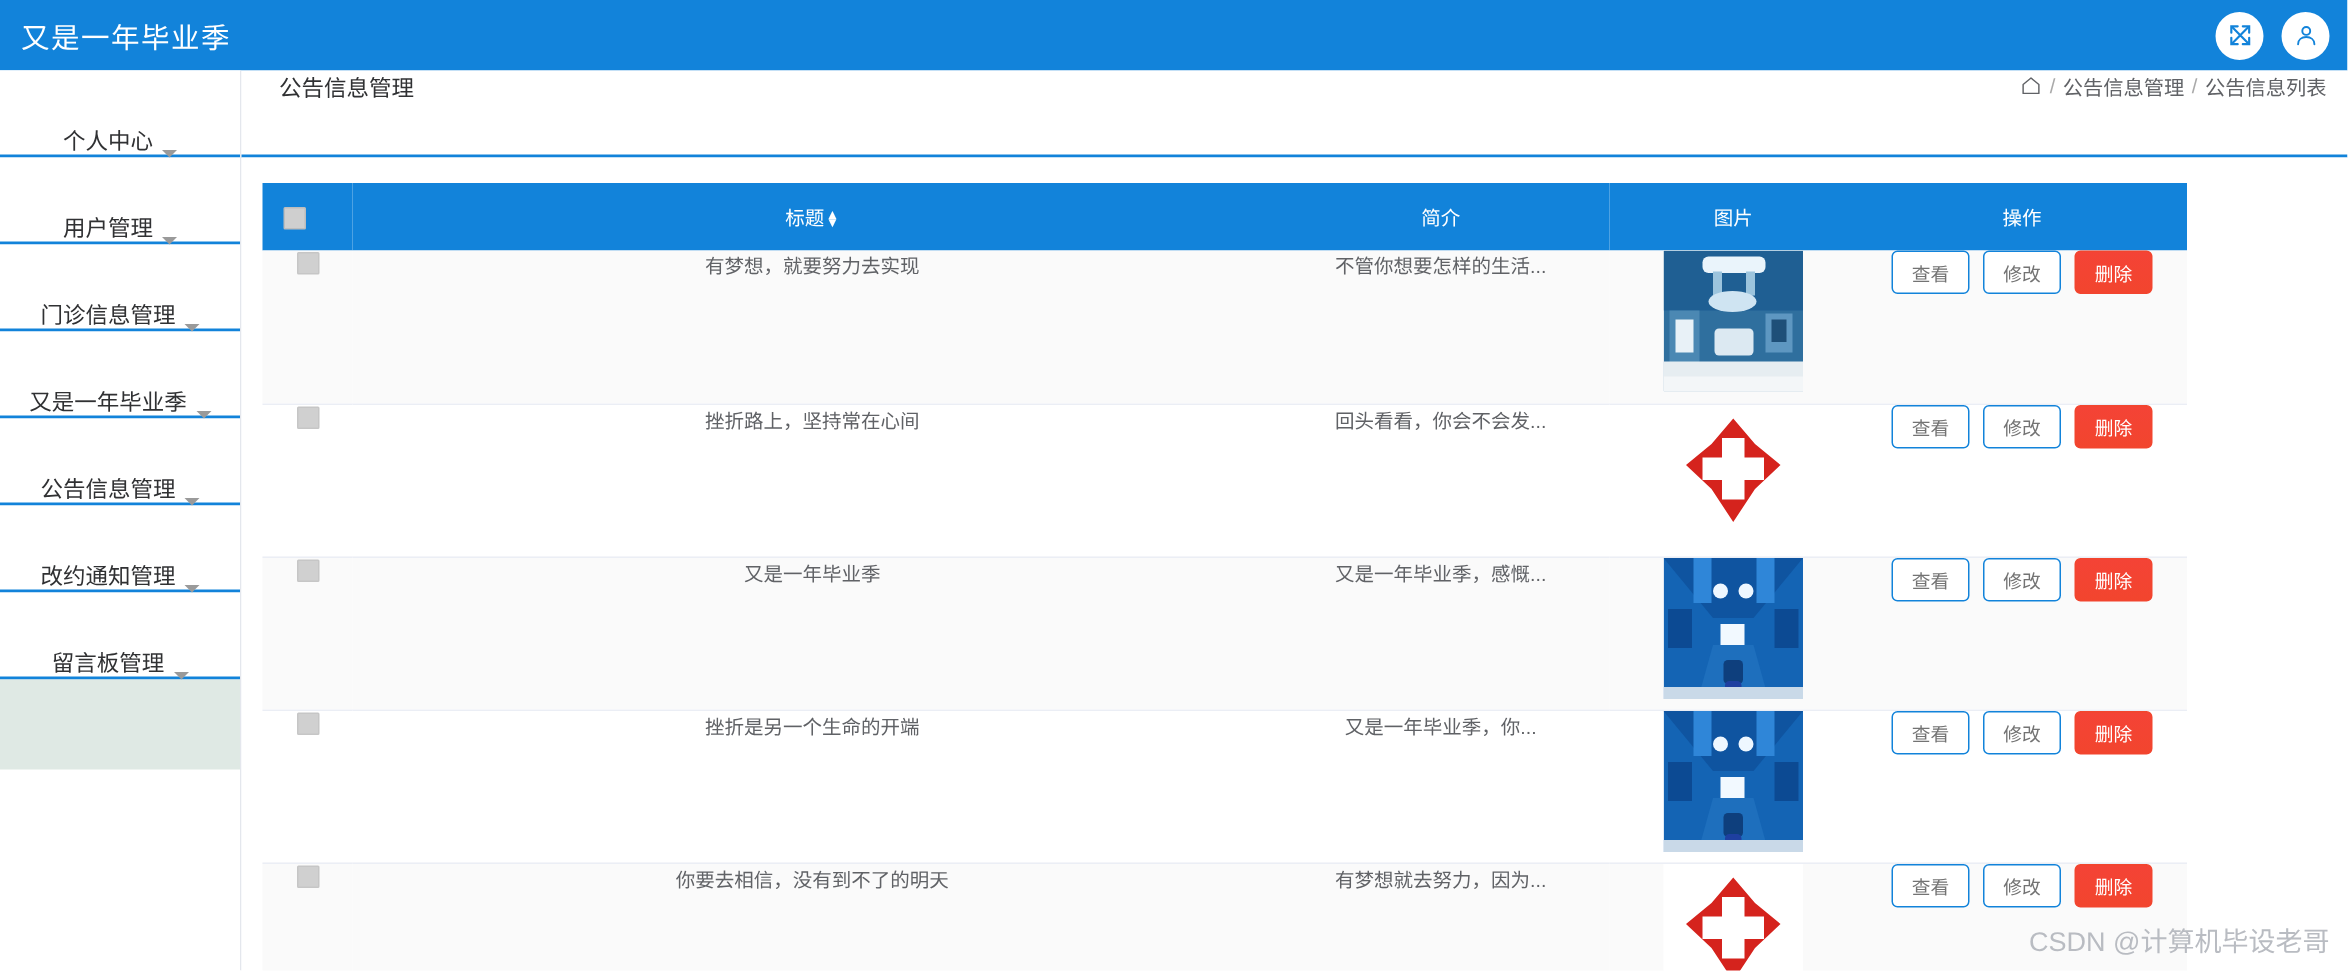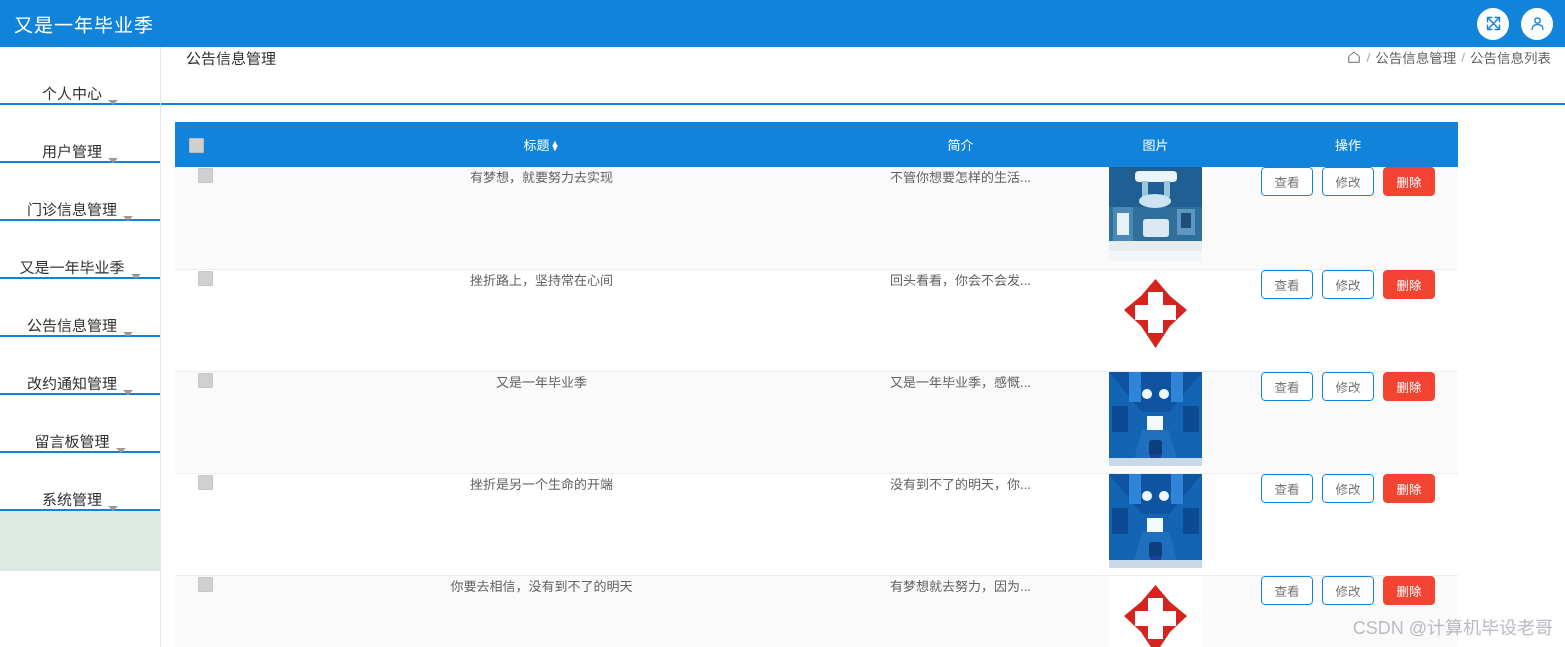--- a/index.html
+++ b/index.html
@@ -255,24 +255,20 @@
     <div class="side-item">
       <span>公告信息管理</span>
       <span class="caret"></span>
     </div>
     <div class="side-item">
       <span>改约通知管理</span>
       <span class="caret"></span>
     </div>
     <div class="side-item">
       <span>留言板管理</span>
-      <span class="caret"></span>
-    </div>
-    <div class="side-item">
-      <span>系统管理</span>
       <span class="caret"></span>
     </div>
     <div class="side-filler"></div>
   </div>
 
   <div class="content-header">
     <div class="page-title">公告信息管理</div>
     <div class="breadcrumb">
       <span>
         <svg class="home-ico" width="14" height="14" viewBox="0 0 16 16" fill="none" stroke="#606266" stroke-width="1.1" stroke-linejoin="round">
@@ -408,21 +404,21 @@
                 <span class="btn danger">删除</span>
               </div>
             </td>
           </tr>
 
           <tr style="height:102px">
             <td class="chk-cell">
               <span class="row-chk"></span>
             </td>
             <td class="cell-pad">挫折是另一个生命的开端</td>
-            <td class="cell-pad">没有到不了的明天，你...</td>
+            <td class="cell-pad">又是一年毕业季，你...</td>
             <td>
               <span class="thumb">
                 <svg width="93" height="94" viewBox="0 0 93 94">
                   <rect width="93" height="94" fill="#1464b4"></rect>
                   <polygon points="0,0 93,0 60,40 33,40" fill="#0f54a0"></polygon>
                   <rect x="20" y="0" width="12" height="30" fill="#2f86d8"></rect>
                   <rect x="62" y="0" width="12" height="30" fill="#2f86d8"></rect>
                   <circle cx="38" cy="22" r="5" fill="#eef7ff"></circle>
                   <circle cx="55" cy="22" r="5" fill="#eef7ff"></circle>
                   <rect x="3" y="34" width="16" height="26" fill="#0c4a93"></rect>

